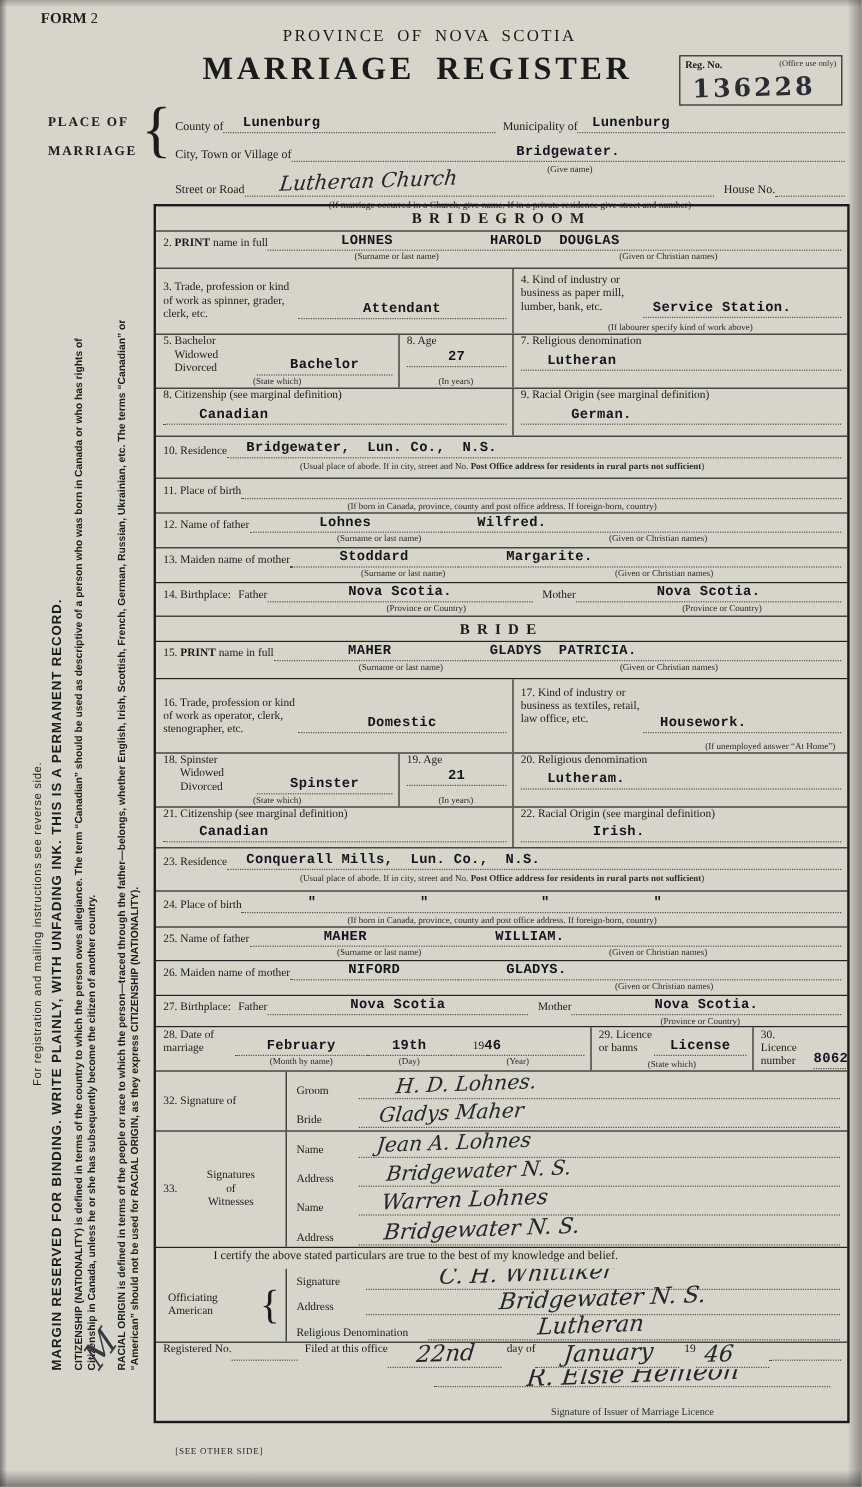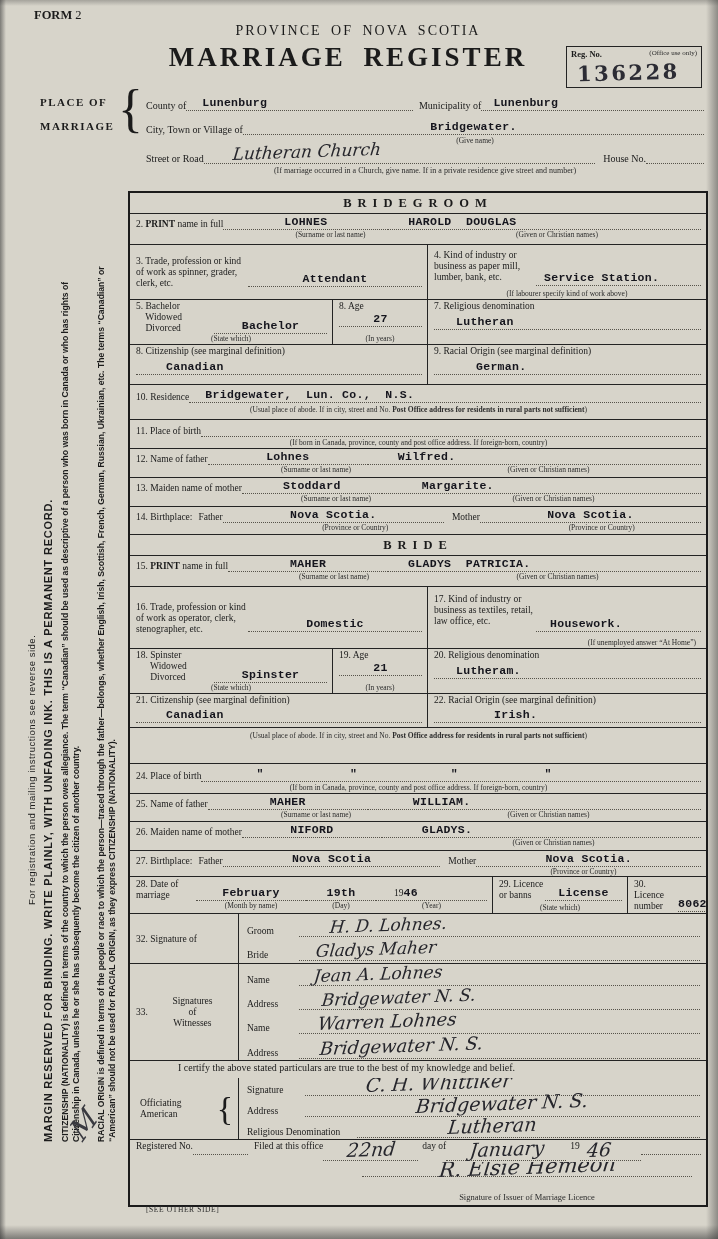--- a/index.html
+++ b/index.html
@@ -17,21 +17,21 @@
   .pre{white-space:pre;}
   .b{font-weight:bold;}
   .lbl{font-family:"Liberation Serif",serif;font-size:9.5px;line-height:11px;color:#1b1b1b;}
   .nt{font-family:"Liberation Serif",serif;font-size:7.5px;line-height:9px;color:#2b2b2b;}
   .ty{font-family:"Liberation Mono","DejaVu Sans Mono",monospace;font-size:11.5px;font-weight:bold;
       letter-spacing:.3px;color:#15151d;white-space:pre;}
   .hw{font-family:"DejaVu Serif",serif;font-style:italic;font-size:16px;color:#26262c;
       display:inline-block;transform:rotate(-2deg) skewX(-8deg);transform-origin:left bottom;line-height:1;}
   .fl{display:flex;align-items:flex-end;}
   .fill{flex:1 1 auto;border-bottom:1px dotted #56534a;min-height:13px;line-height:14px;}
-  .main-box{position:absolute;left:128px;top:191px;width:576px;border:2px solid #1b1b1b;
+  .main-box{position:absolute;left:128px;top:170px;width:576px;border:2px solid #1b1b1b;
       display:flex;flex-direction:column;background:transparent;}
   .r{box-sizing:border-box;flex:0 0 auto;position:relative;border-bottom:1px solid #232323;padding:1px 5px 0 6px;overflow:hidden;}
   .cols{display:grid;padding:0;}
   .cell{box-sizing:border-box;position:relative;padding:1px 5px 0 6px;overflow:hidden;}
   .cell + .cell{border-left:1px solid #232323;}
   .band{box-sizing:border-box;flex:0 0 auto;border-bottom:1px solid #232323;text-align:center;
       font-weight:bold;font-size:12.5px;letter-spacing:6px;padding-top:3px;}
   .abs-b{position:absolute;left:0;right:0;bottom:1px;}
   .rot{position:absolute;transform-origin:0 0;transform:rotate(-90deg);white-space:nowrap;
       font-family:"Liberation Sans",sans-serif;color:#1c1c1c;}
@@ -292,20 +292,24 @@
       </div>
       <div class="cell">
         <div class="lbl">22. Racial Origin (see marginal definition)</div>
         <div class="fl" style="margin-top:2px">
             <span class="fill ty" style="padding-left:60px">Irish.</span>
           </div>
       </div>
     </div>
 
     <div class="r" style="height:36px">
+      <div class="fl" style="margin-top:2px">
+        <span class="lbl nw">23. Residence</span>
+        <span class="fill ty" style="padding-left:16px">Conquerall Mills,  Lun. Co.,  N.S.</span>
+      </div>
       <div class="nt tc" style="margin-top:2px"><span>(Usual place of abode.   If in city, street and No.   </span><b>Post Office address for residents in rural parts not sufficient</b><span>)</span></div>
     </div>
 
     <div class="r" style="height:30px">
       <div class="fl" style="margin-top:2px">
         <span class="lbl nw">24. Place of birth</span>
         <span class="fill ty" style="padding-left:55px">"            "             "            "</span>
       </div>
       <div class="nt tc" style="margin-top:1px">(If born in Canada, province, county and post office address.   If foreign-born, country)</div>
     </div>

